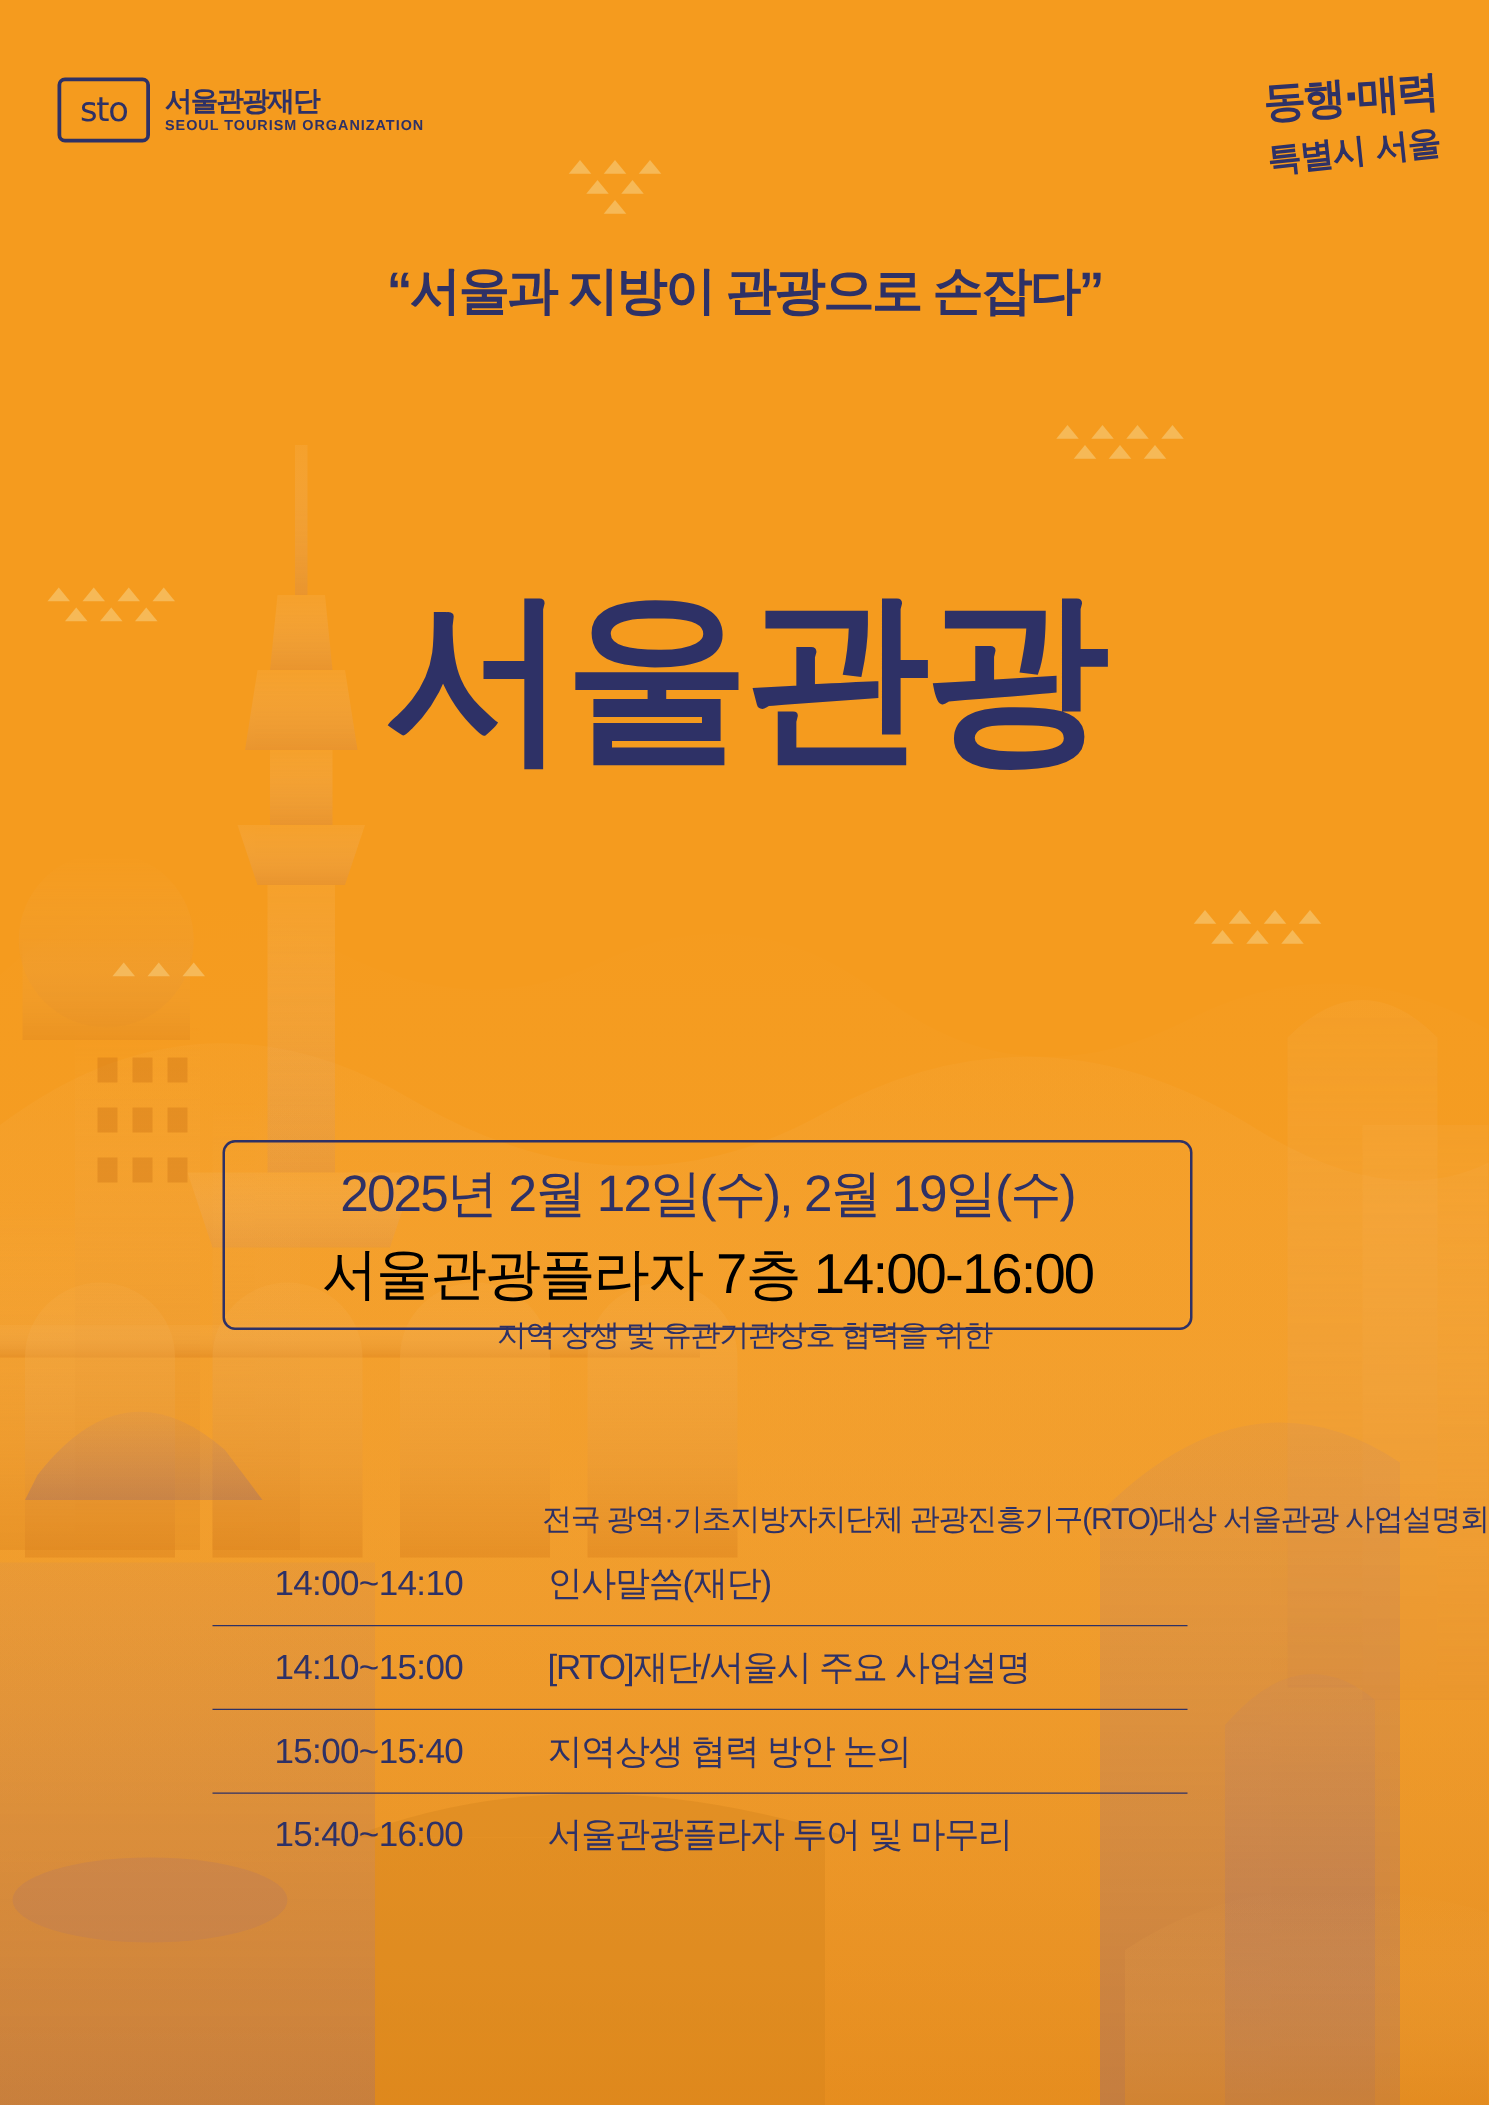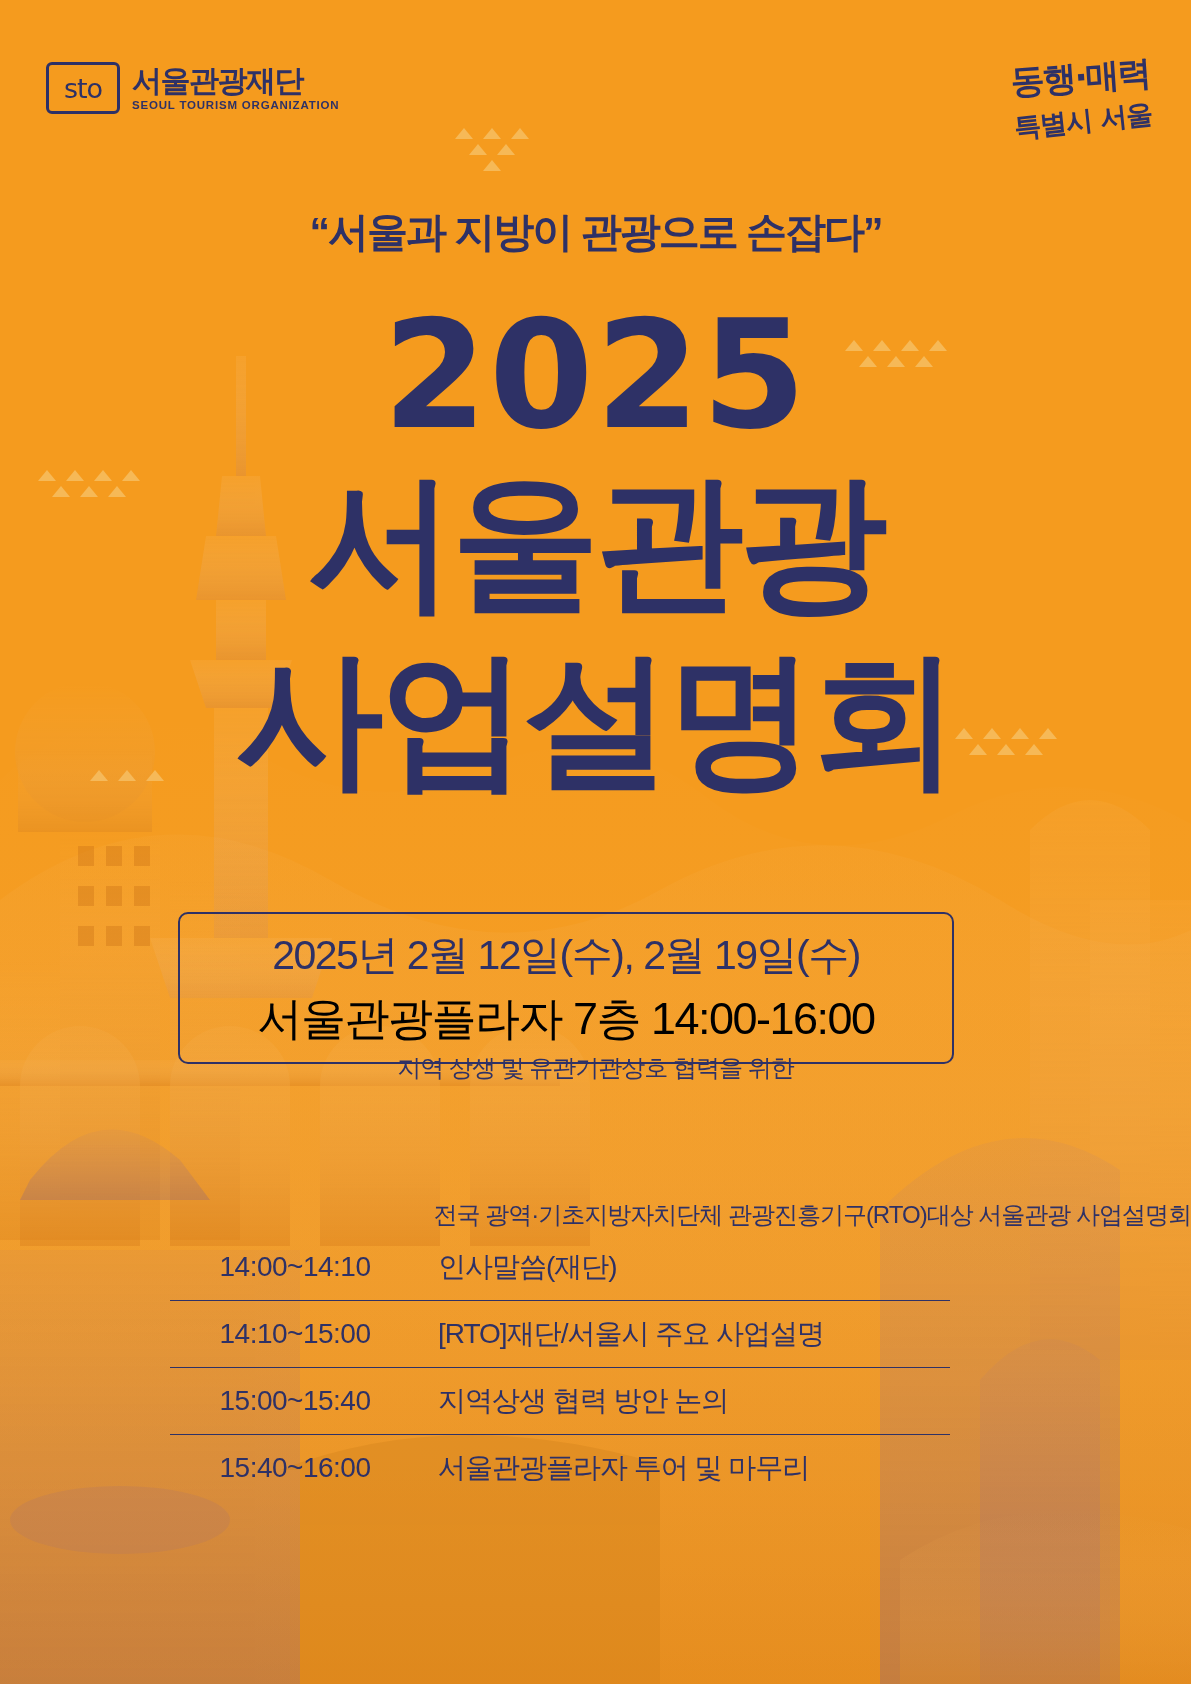--- a/index.html
+++ b/index.html
@@ -58,21 +58,21 @@
     border: 3px solid #2E3166;
     border-radius: 6px;
     display: flex; align-items: center; justify-content: center;
     font-size: 27px;
     font-weight: normal;
     color: #2E3166;
     letter-spacing: -1px;
     font-family: "DejaVu Sans", sans-serif;
   }
   .logo-text-ko {
-    font-size: 30px;
+    font-size: 22px;
     font-weight: bold;
     color: #2E3166;
     letter-spacing: -1.5px;
     line-height: 1.05;
   }
   .logo-text-en {
     font-size: 11.5px;
     font-weight: bold;
     color: #2E3166;
     letter-spacing: .8px;
@@ -376,23 +376,21 @@
     </div>
   </div>
 
   <div class="logo-seoul">
     <div class="l1">동행·매력</div>
     <div class="l2">특별시 서울</div>
   </div>
 
   <div class="tagline">“서울과 지방이 관광으로 손잡다”</div>
 
-  <div class="title-year">2025</div>
   <div class="title-l1">서울관광</div>
-  <div class="title-l2">사업설명회</div>
 
   <div class="when-box">
     <div class="when-date">2025년 2월 12일(수), 2월 19일(수)</div>
     <div class="when-venue">서울관광플라자 7층 14:00-16:00</div>
   </div>
 
   <div class="sub sub1">지역 상생 및 유관기관상호 협력을 위한</div>
   <div class="sub sub2">전국 광역·기초지방자치단체 관광진흥기구(RTO)대상 서울관광 사업설명회</div>
 
   <div class="sched">

